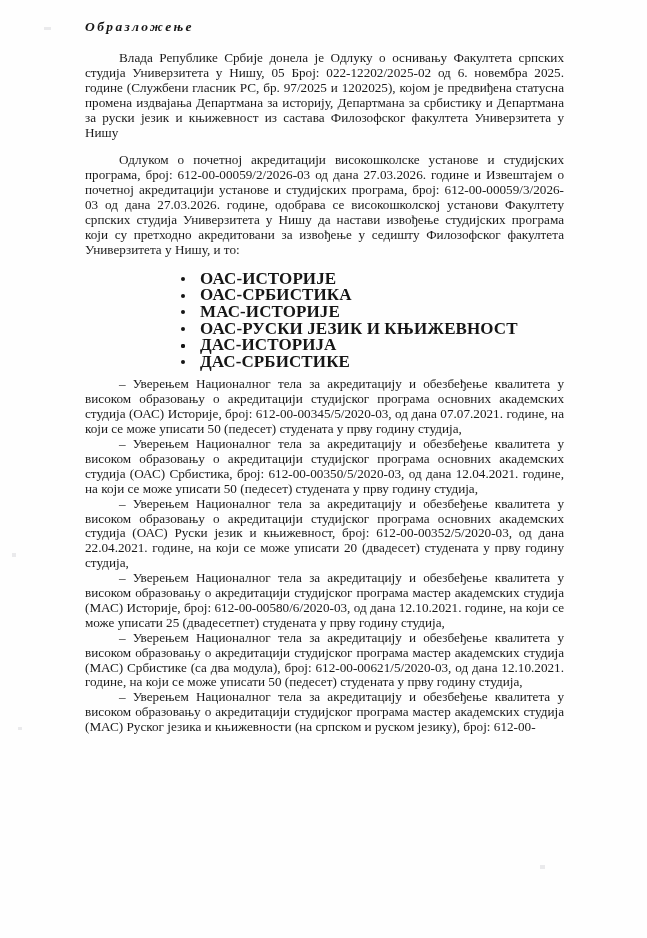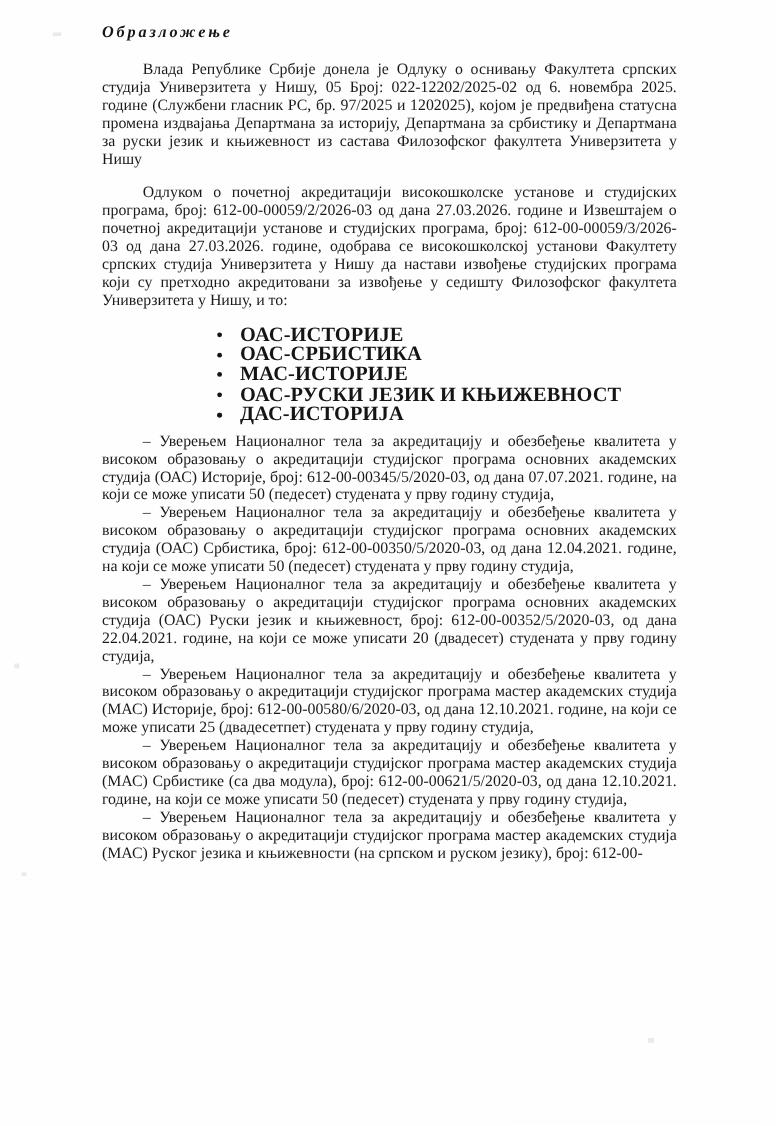--- a/index.html
+++ b/index.html
@@ -144,20 +144,24 @@
         <span class="bullet-dot"></span>
         <span>ОАС-РУСКИ ЈЕЗИК И КЊИЖЕВНОСТ</span>
       </li>
       <li>
         <span class="bullet-dot"></span>
       </li>
       <li>
         <span class="bullet-dot"></span>
         <span>ДАС-ИСТОРИЈА</span>
       </li>
+      <li>
+        <span class="bullet-dot"></span>
+        <span>ДАС-СРБИСТИКЕ</span>
+      </li>
     </ul>
 
     <div class="spacer-sm"></div>
 
 
     <p class="para dash">– Уверењем Националног тела за акредитацију и обезбеђење квалитета у високом образовању о акредитацији студијског програма основних академских студија (ОАС) Историје, број: 612-00-00345/5/2020-03, од дана 07.07.2021. године, на који се може уписати 50 (педесет) студената у прву годину студија,</p>
 
     <p class="para dash">– Уверењем Националног тела за акредитацију и обезбеђење квалитета у високом образовању о акредитацији студијског програма основних академских студија (ОАС) Србистика, број: 612-00-00350/5/2020-03, од дана 12.04.2021. године, на који се може уписати 50 (педесет) студената у прву годину студија,</p>
 
     <p class="para dash">– Уверењем Националног тела за акредитацију и обезбеђење квалитета у високом образовању о акредитацији студијског програма основних академских студија (ОАС) Руски језик и књижевност, број: 612-00-00352/5/2020-03, од дана 22.04.2021. године, на који се може уписати 20 (двадесет) студената у прву годину студија,</p>

